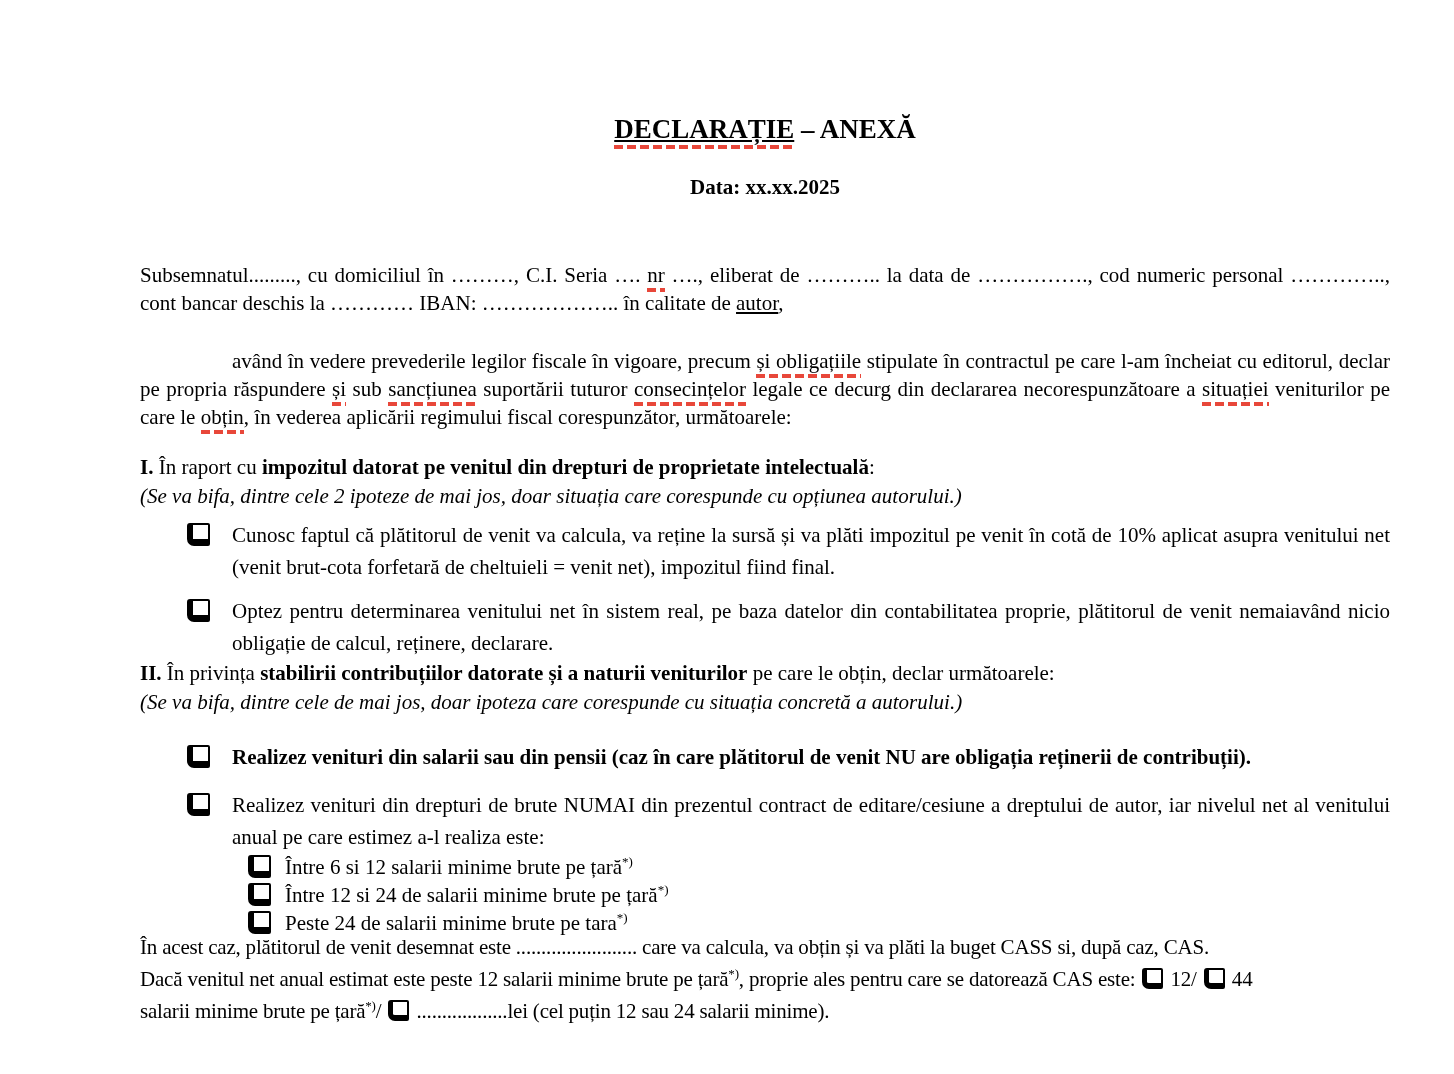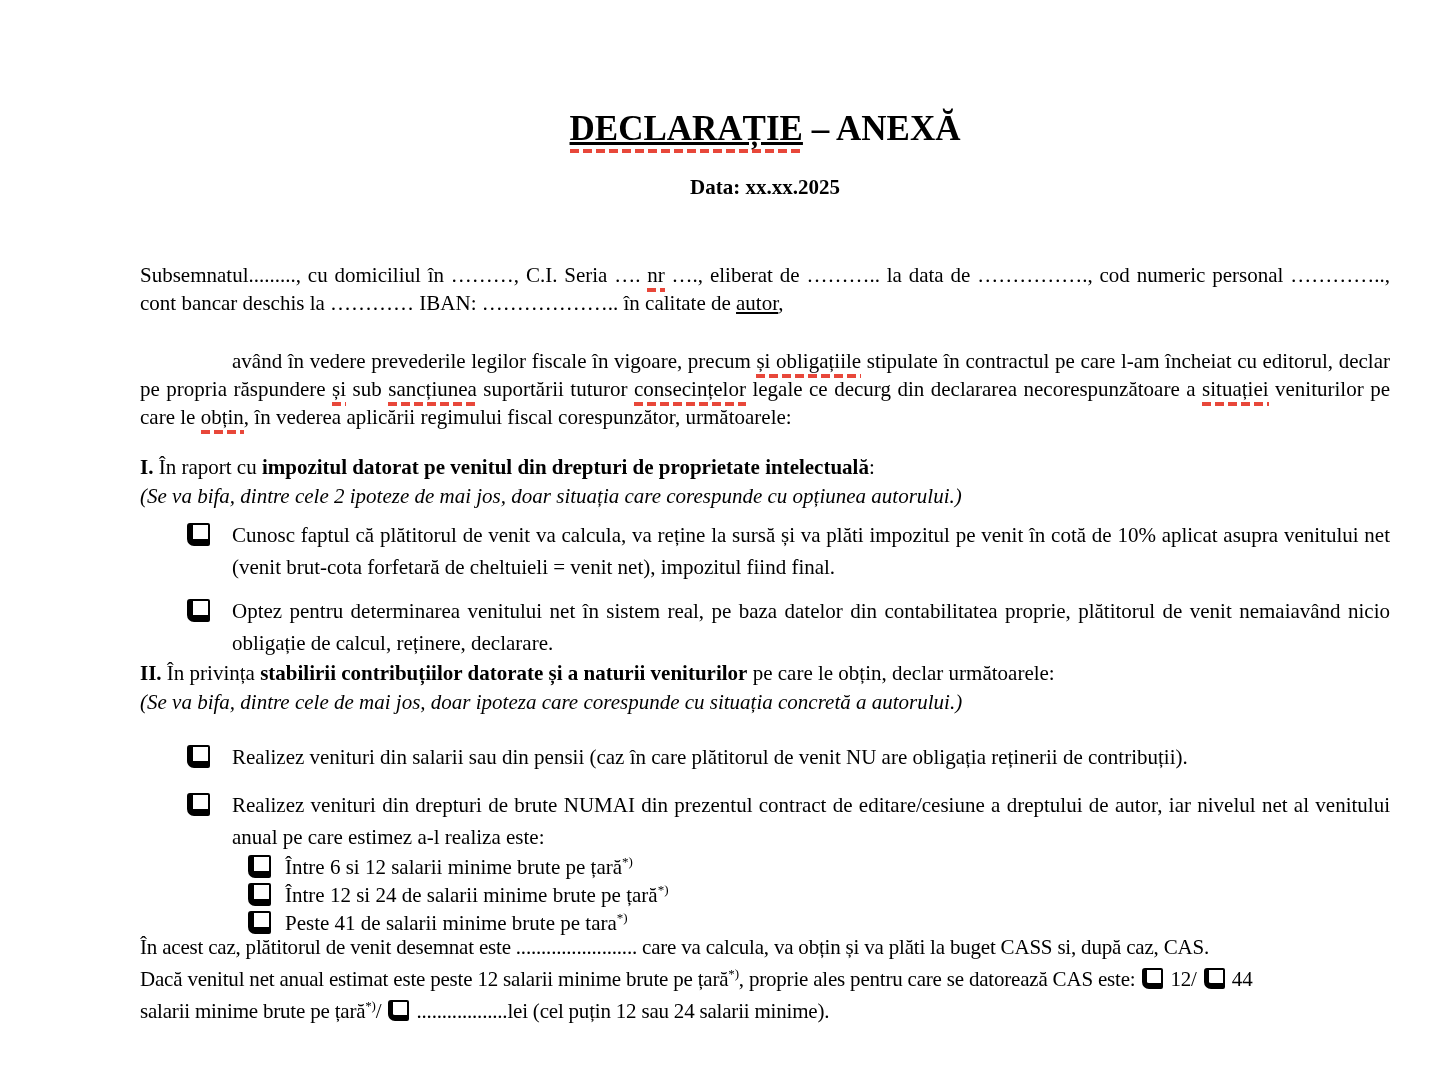--- a/index.html
+++ b/index.html
@@ -2,21 +2,21 @@
 <html><head>
 <meta charset="utf-8">
 <style>
   html,body{margin:0;padding:0;}
   body{
     width:1454px;height:1074px;overflow:hidden;background:#ffffff;color:#000;
     font-family:"Liberation Serif","DejaVu Serif",serif;font-size:21px;
   }
   .page{box-sizing:border-box;width:1454px;height:1074px;padding:0 64px 0 140px;position:relative;background:#fff;}
 
-  .title{margin:112px 0 0;font-size:35px;font-weight:bold;text-align:center;line-height:34px;}
+  .title{margin:112px 0 0;font-size:27px;font-weight:bold;text-align:center;line-height:34px;}
   .hline{font-weight:bold;text-align:center;line-height:31px;}
   .hline.first{margin-top:26px;}
 
   .para{margin:0;line-height:28px;text-align:justify;}
   .p1{margin-top:58px;}
   .p2{margin-top:30px;text-indent:92px;}
 
   .sec-head{margin-top:22px;line-height:29px;}
   .sec-note{font-style:italic;line-height:29px;}
   .b{font-weight:bold;}
@@ -35,21 +35,21 @@
     border:2px solid #000;border-left-width:6px;border-bottom-width:7px;
     border-radius:3px 2px 2px 7px;
   }
   .cb-hang{position:absolute;left:47px;top:4px;}
   .cb-inline{width:21px;height:21px;border-left-width:5px;border-bottom-width:6px;vertical-align:-3px;margin:0 2px;}
 
   .check-item{position:relative;padding-left:92px;line-height:32px;text-align:justify;}
   .check-item.mt8{margin-top:8px;}
   .check-item.mt12{margin-top:12px;}
   .check-item.mt16{margin-top:16px;}
-  .check-item.mt24{margin-top:24px;}
+  .check-item.mt24{margin-top:24px;font-weight:bold;}
   .sub-item{position:relative;padding-left:145px;line-height:28px;}
   .sub-item .cb-hang{left:108px;top:2px;}
 
   .sec2{margin-top:0;}
   .footer-line{line-height:32px;white-space:nowrap;letter-spacing:-0.2px;}
   .footer{margin-top:-6px;}
 </style>
 </head>
 <body>
 
@@ -91,21 +91,21 @@
   <div class="sub-item">
     <span class="cb cb-hang"></span>
     <span><span>Între 6 si 12 salarii minime brute pe țară</span><span class="sup">*)</span></span>
   </div>
   <div class="sub-item">
     <span class="cb cb-hang"></span>
     <span><span>Între 12 si 24 de salarii minime brute pe țară</span><span class="sup">*)</span></span>
   </div>
   <div class="sub-item">
     <span class="cb cb-hang"></span>
-    <span><span>Peste 41 de salarii minime brute pe tara</span><span class="sup">*)</span></span>
+    <span><span>Peste 24 de salarii minime brute pe tara</span><span class="sup">*)</span></span>
   </div>
 
   <div class="footer">
     <div class="footer-line"><span>În acest caz, plătitorul de venit desemnat este ........................ care va calcula, va obțin și va plăti la buget CASS si, după caz, CAS.</span></div>
     <div class="footer-line"><span>Dacă venitul net anual estimat este peste 12 salarii minime brute pe țară</span><span class="sup">*)</span><span>, proprie ales pentru care se datorează CAS este: </span><span class="cb cb-inline"></span><span> 12/ </span><span class="cb cb-inline"></span><span> 44</span></div>
     <div class="footer-line"><span>salarii minime brute pe țară</span><span class="sup">*)</span><span>/ </span><span class="cb cb-inline"></span><span> ..................lei (cel puțin 12 sau 24 salarii minime).</span></div>
   </div>
 
 </div>
 

